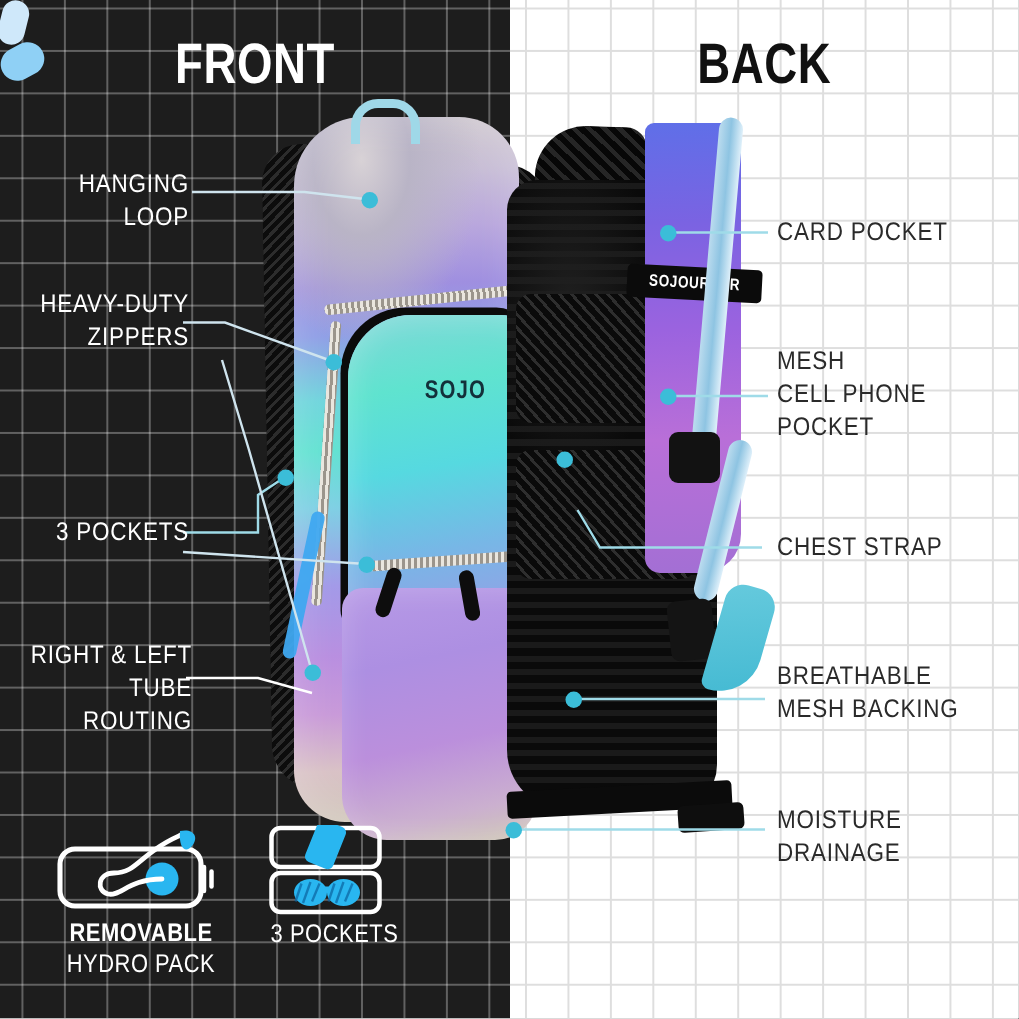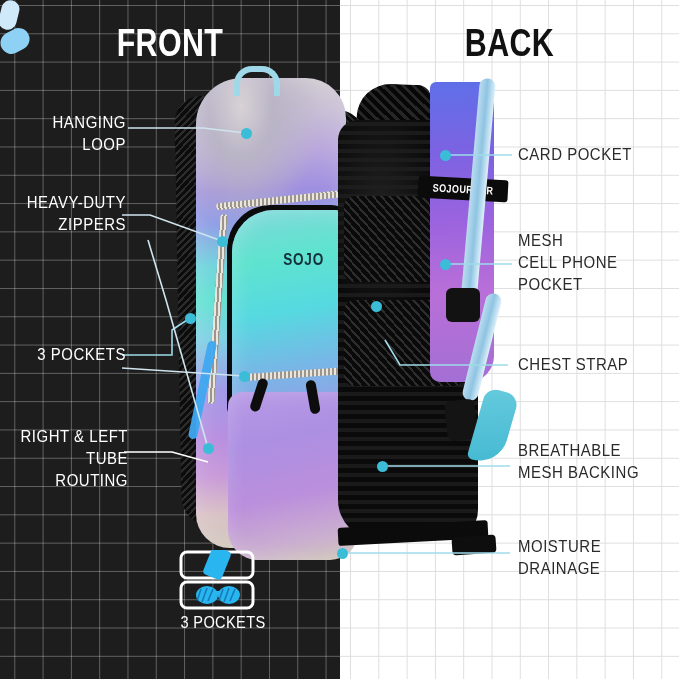--- a/index.html
+++ b/index.html
@@ -313,20 +313,34 @@
   <div class="label right" style="left:518px;top:144px;width:160px">CARD POCKET</div>
   <div class="label right" style="left:518px;top:230px;width:160px">MESH
 CELL PHONE
 POCKET</div>
   <div class="label right" style="left:518px;top:354px;width:160px">CHEST STRAP</div>
   <div class="label right" style="left:518px;top:440px;width:166px">BREATHABLE
 MESH BACKING</div>
   <div class="label right" style="left:518px;top:536px;width:160px">MOISTURE
 DRAINAGE</div>
 
+  <div class="feature" id="feat-hydro">
+    <div class="icon-box">
+      <svg width="120" height="58" viewBox="0 0 120 58">
+        <rect x="6" y="14" width="94" height="38" rx="10" ry="10" fill="none" stroke="#ffffff" stroke-width="3.4"></rect>
+        <circle cx="74" cy="34" r="11" fill="#29b6f0"></circle>
+        <path d="M74,34 C52,34 46,46 38,44 C30,42 31,30 42,30 C54,30 58,22 70,14 C78,8 84,6 88,4" fill="none" stroke="#ffffff" stroke-width="3.2" stroke-linecap="round"></path>
+        <path d="M86,2 C95,0 99,6 94,12 C90,17 85,14 86,2 Z" fill="#29b6f0"></path>
+        <path d="M102,26 L102,42" stroke="#ffffff" stroke-width="3" stroke-linecap="round"></path>
+        <path d="M107,29 L107,39" stroke="#ffffff" stroke-width="3" stroke-linecap="round"></path>
+      </svg>
+    </div>
+    <div class="cap1">REMOVABLE</div>
+    <div class="cap2">HYDRO PACK</div>
+  </div>
 
   <div class="feature" id="feat-pockets">
     <div class="icon-box">
       <svg width="104" height="62" viewBox="0 0 104 62">
         <rect x="10" y="2" width="72" height="26" rx="6" ry="6" fill="none" stroke="#ffffff" stroke-width="3"></rect>
         <rect x="36" y="-2" width="20" height="30" rx="4" ry="4" fill="#29b6f0" transform="rotate(22 46 13)"></rect>
         <rect x="10" y="32" width="72" height="26" rx="6" ry="6" fill="none" stroke="#ffffff" stroke-width="3"></rect>
         <g fill="#29b6f0">
           <ellipse cx="36" cy="45" rx="11" ry="9"></ellipse>
           <ellipse cx="58" cy="45" rx="11" ry="9"></ellipse>

